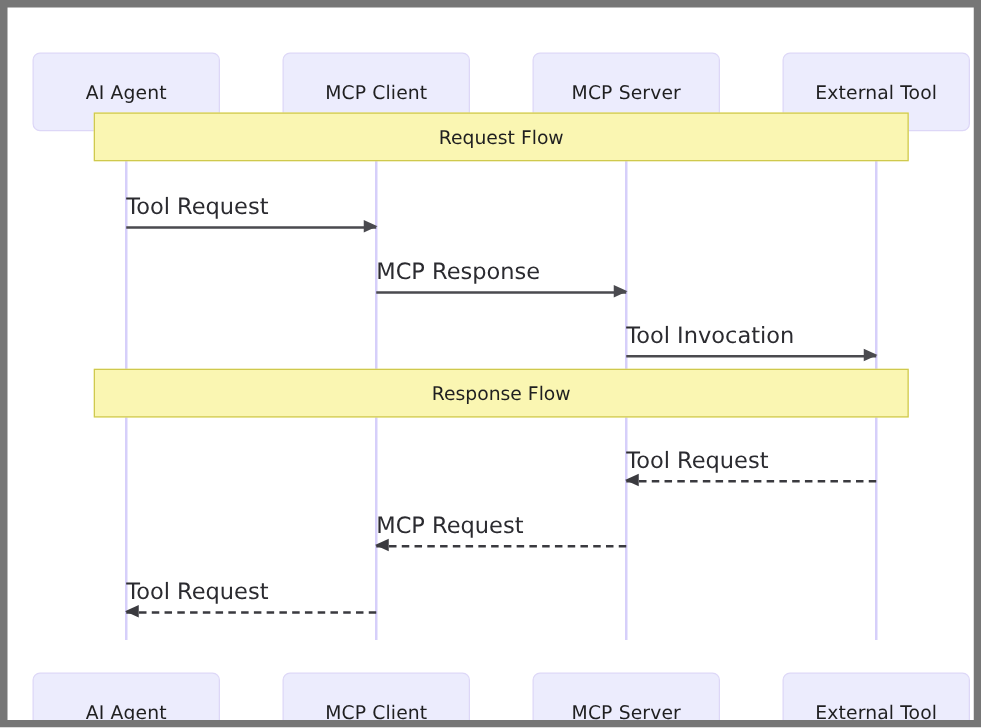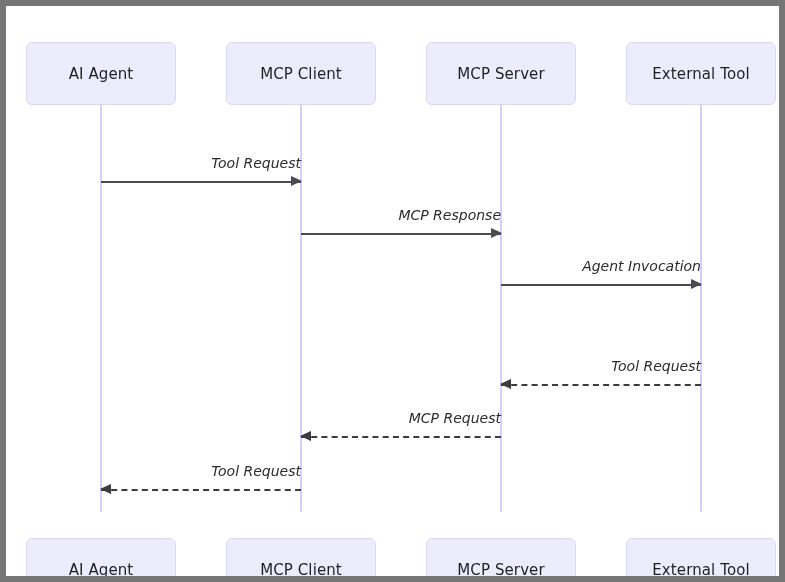--- a/index.html
+++ b/index.html
@@ -96,25 +96,24 @@
     left: -1px;
     border-top: 5.5px solid transparent;
     border-bottom: 5.5px solid transparent;
     border-right: 11px solid #3a3a3f;
   }
   .msg-label {
     position: absolute;
     left: 0;
     width: 100%;
     top: -26px;
-    text-align: right;
-    font-size: 14px;
+    text-align: left;
+    font-size: 18px;
     color: #2b2b30;
     white-space: nowrap;
-    font-style: italic;
   }
 </style>
 </head>
 <body>
 
 <div id="diagram-frame" style="width: 785px; height: 582px; border-color: rgb(118, 118, 118); background: rgb(255, 255, 255);">
   <div id="diagram-canvas">
       <div class="lifeline" style="left: 94px; top: 73px; height: 433px; background: rgb(214, 207, 250);"></div>
       <div class="lifeline" style="left: 294px; top: 73px; height: 433px; background: rgb(214, 207, 250);"></div>
       <div class="lifeline" style="left: 494px; top: 73px; height: 433px; background: rgb(214, 207, 250);"></div>
@@ -125,21 +124,21 @@
         <div class="msg-label">Tool Request</div>
       </div>
       <div class="message" style="left: 295px; top: 227px; width: 200px;">
         <div class="msg-line" style="border-top-color: rgb(74, 74, 79);"></div>
         <div class="msg-head right" style="border-left-color: rgb(74, 74, 79);"></div>
         <div class="msg-label">MCP Response</div>
       </div>
       <div class="message" style="left: 495px; top: 278px; width: 200px;">
         <div class="msg-line" style="border-top-color: rgb(74, 74, 79);"></div>
         <div class="msg-head right" style="border-left-color: rgb(74, 74, 79);"></div>
-        <div class="msg-label">Agent Invocation</div>
+        <div class="msg-label">Tool Invocation</div>
       </div>
       <div class="message" style="left: 495px; top: 378px; width: 200px;">
         <div class="msg-line dashed" style="border-top-color: rgb(58, 58, 63);"></div>
         <div class="msg-head left" style="border-right-color: rgb(58, 58, 63);"></div>
         <div class="msg-label">Tool Request</div>
       </div>
       <div class="message" style="left: 295px; top: 430px; width: 200px;">
         <div class="msg-line dashed" style="border-top-color: rgb(58, 58, 63);"></div>
         <div class="msg-head left" style="border-right-color: rgb(58, 58, 63);"></div>
         <div class="msg-label">MCP Request</div>
@@ -166,14 +165,20 @@
       </div>
       <div class="participant" style="left: 220px; top: 506px; width: 150px; height: 63px; background: rgb(236, 236, 253); border-color: rgb(221, 215, 247);">
         <span>MCP Client</span>
       </div>
       <div class="participant" style="left: 420px; top: 506px; width: 150px; height: 63px; background: rgb(236, 236, 253); border-color: rgb(221, 215, 247);">
         <span>MCP Server</span>
       </div>
       <div class="participant" style="left: 620px; top: 506px; width: 150px; height: 63px; background: rgb(236, 236, 253); border-color: rgb(221, 215, 247);">
         <span>External Tool</span>
       </div>
+      <div class="band" style="left: 69px; top: 84px; width: 652px; height: 39px; background: rgb(250, 246, 178); border-color: rgb(207, 201, 78);">
+        <span>Request Flow</span>
+      </div>
+      <div class="band" style="left: 69px; top: 289px; width: 652px; height: 39px; background: rgb(250, 246, 178); border-color: rgb(207, 201, 78);">
+        <span>Response Flow</span>
+      </div>
     </div>
 </div>
 
 </body></html>

